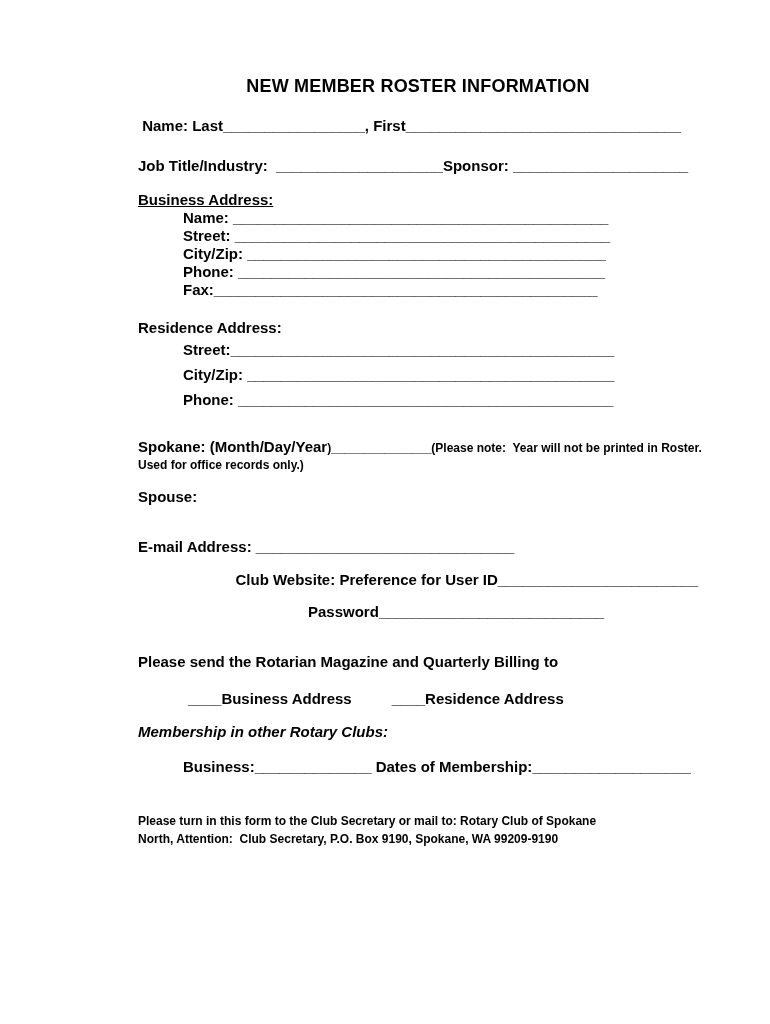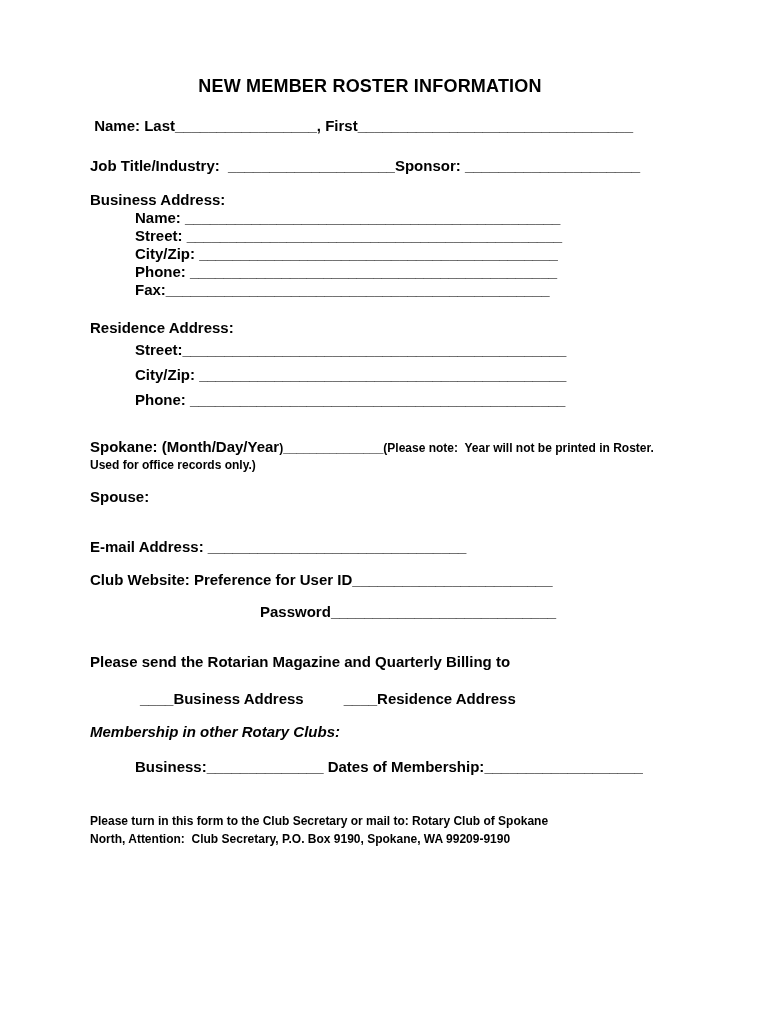--- a/index.html
+++ b/index.html
@@ -2,37 +2,37 @@
 <html><head>
 <meta charset="utf-8">
 <style>
   html,body{margin:0;padding:0;background:#fff;}
   body{
     width:770px;height:1024px;
     font-family:"Liberation Sans",sans-serif;
     font-weight:bold;color:#000;
     -webkit-font-smoothing:antialiased;
   }
-  .page{padding:76px 0 0 90px;width:560px;}
+  .page{padding:76px 0 0 90px;width:560px;margin-left:48px;}
   .title{font-size:18px;line-height:21px;text-align:center;margin:0 0 19px 0;letter-spacing:.2px;}
   .line{font-size:15px;line-height:19px;white-space:nowrap;}
   .blank{letter-spacing:0;}
   .job-line{margin-top:21px;}
-  .biz-heading{margin-top:15px;}
+  .biz-heading{margin-top:15px;text-decoration:underline;}
   .biz-field{line-height:18px;}
   .res-heading{margin-top:19px;}
   .res-field{line-height:25px;}
   .indent{margin-left:45px;}
   .birthday-block{margin-top:25px;}
   .small{font-size:12px;}
   .note-line{font-size:12px;line-height:15px;white-space:nowrap;}
   .spouse-heading{margin-top:14px;}
   .spouse-line{line-height:20px;}
   .email-line{margin-top:31px;}
-  .website-line{margin-top:14px;}
+  .website-line{margin-top:14px;text-align:right;}
   .password-line{margin-top:13px;margin-left:170px;}
   .send-heading{margin-top:31px;}
   .options-line{margin-top:18px;margin-left:50px;}
   .opt-gap{margin-left:40px;}
   .membership-heading{margin-top:14px;font-style:italic;}
   .location-line{margin-top:16px;}
   .footer{margin-top:36px;width:620px;}
   .footer-line{font-size:12px;line-height:18px;white-space:nowrap;}
   .footer-line2{}
 </style>

